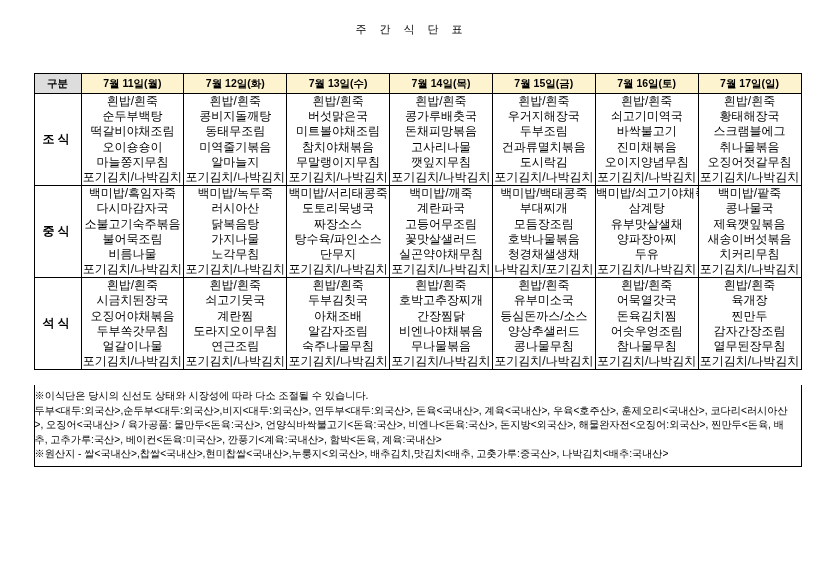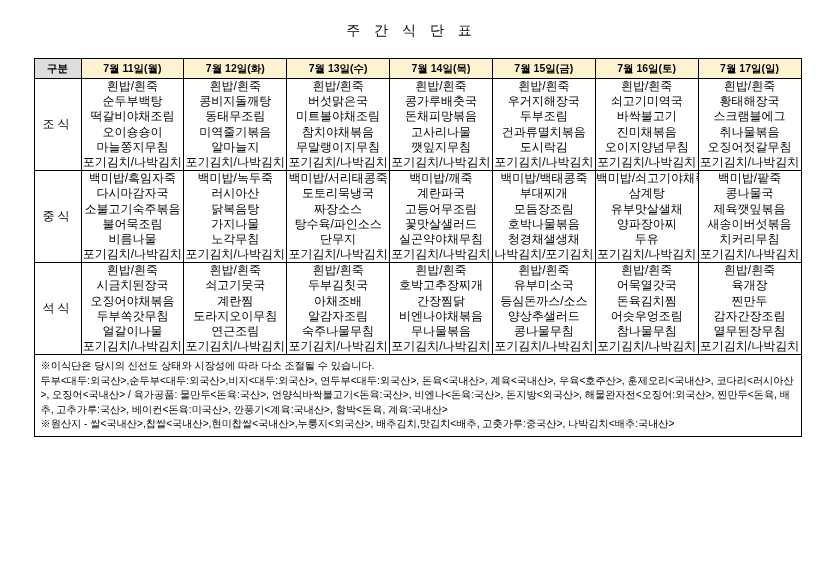--- a/index.html
+++ b/index.html
@@ -25,21 +25,21 @@
     position: relative;
     height: 58px;
     margin: 0;
   }
   .doc-title {
     position: absolute;
     left: 0;
     right: 12px;
     top: 22px;
     text-align: center;
-    font-size: 14px;
+    font-size: 11px;
     letter-spacing: 5px;
     font-weight: normal;
     color: #000;
   }
   .brand {
     position: absolute;
     right: 32px;
     top: 8px;
     display: flex;
     align-items: center;
@@ -64,21 +64,21 @@
   .brand-sub {
     font-size: 5.2px;
     color: #8a8a8a;
     letter-spacing: 0.4px;
     margin-top: 2px;
   }
 
   table.menu {
     border-collapse: collapse;
     width: 768px;
-    margin: 0 auto;
+    margin: 15px auto;
     table-layout: fixed;
   }
   table.menu th, table.menu td {
     border: 1px solid #000000;
     font-size: 12px;
     text-align: center;
     vertical-align: middle;
     padding: 0;
   }
   table.menu thead th {
@@ -87,42 +87,42 @@
     font-weight: bold;
     font-size: 10.5px;
   }
   table.menu thead th.col-gubun {
     width: 46px;
     background: #dddddd;
   }
   .meal-label {
     width: 46px;
     background: #ffffff;
-    font-weight: normal;
+    font-weight: bold;
     font-size: 10.5px;
     letter-spacing: 3px;
   }
   td.dishes {
     padding: 4px 2px 4px 2px;
     line-height: 15.2px;
     font-size: 10.2px;
     white-space: nowrap;
   }
   td.dishes div {
     height: 15.2px;
     overflow: hidden;
   }
 
   .notes {
     width: 768px;
     margin: 0 auto;
     border: 1px solid #000000;
     border-top: none;
     box-sizing: border-box;
-    padding: 4px 6px 5px 6px;
+    padding: 4px 6px 5px 0;
     font-size: 10.2px;
     line-height: 14.4px;
   }
   .notes .line {
     white-space: normal;
   }
   .notes .wrapline {
     word-break: break-all;
   }
 </style>

